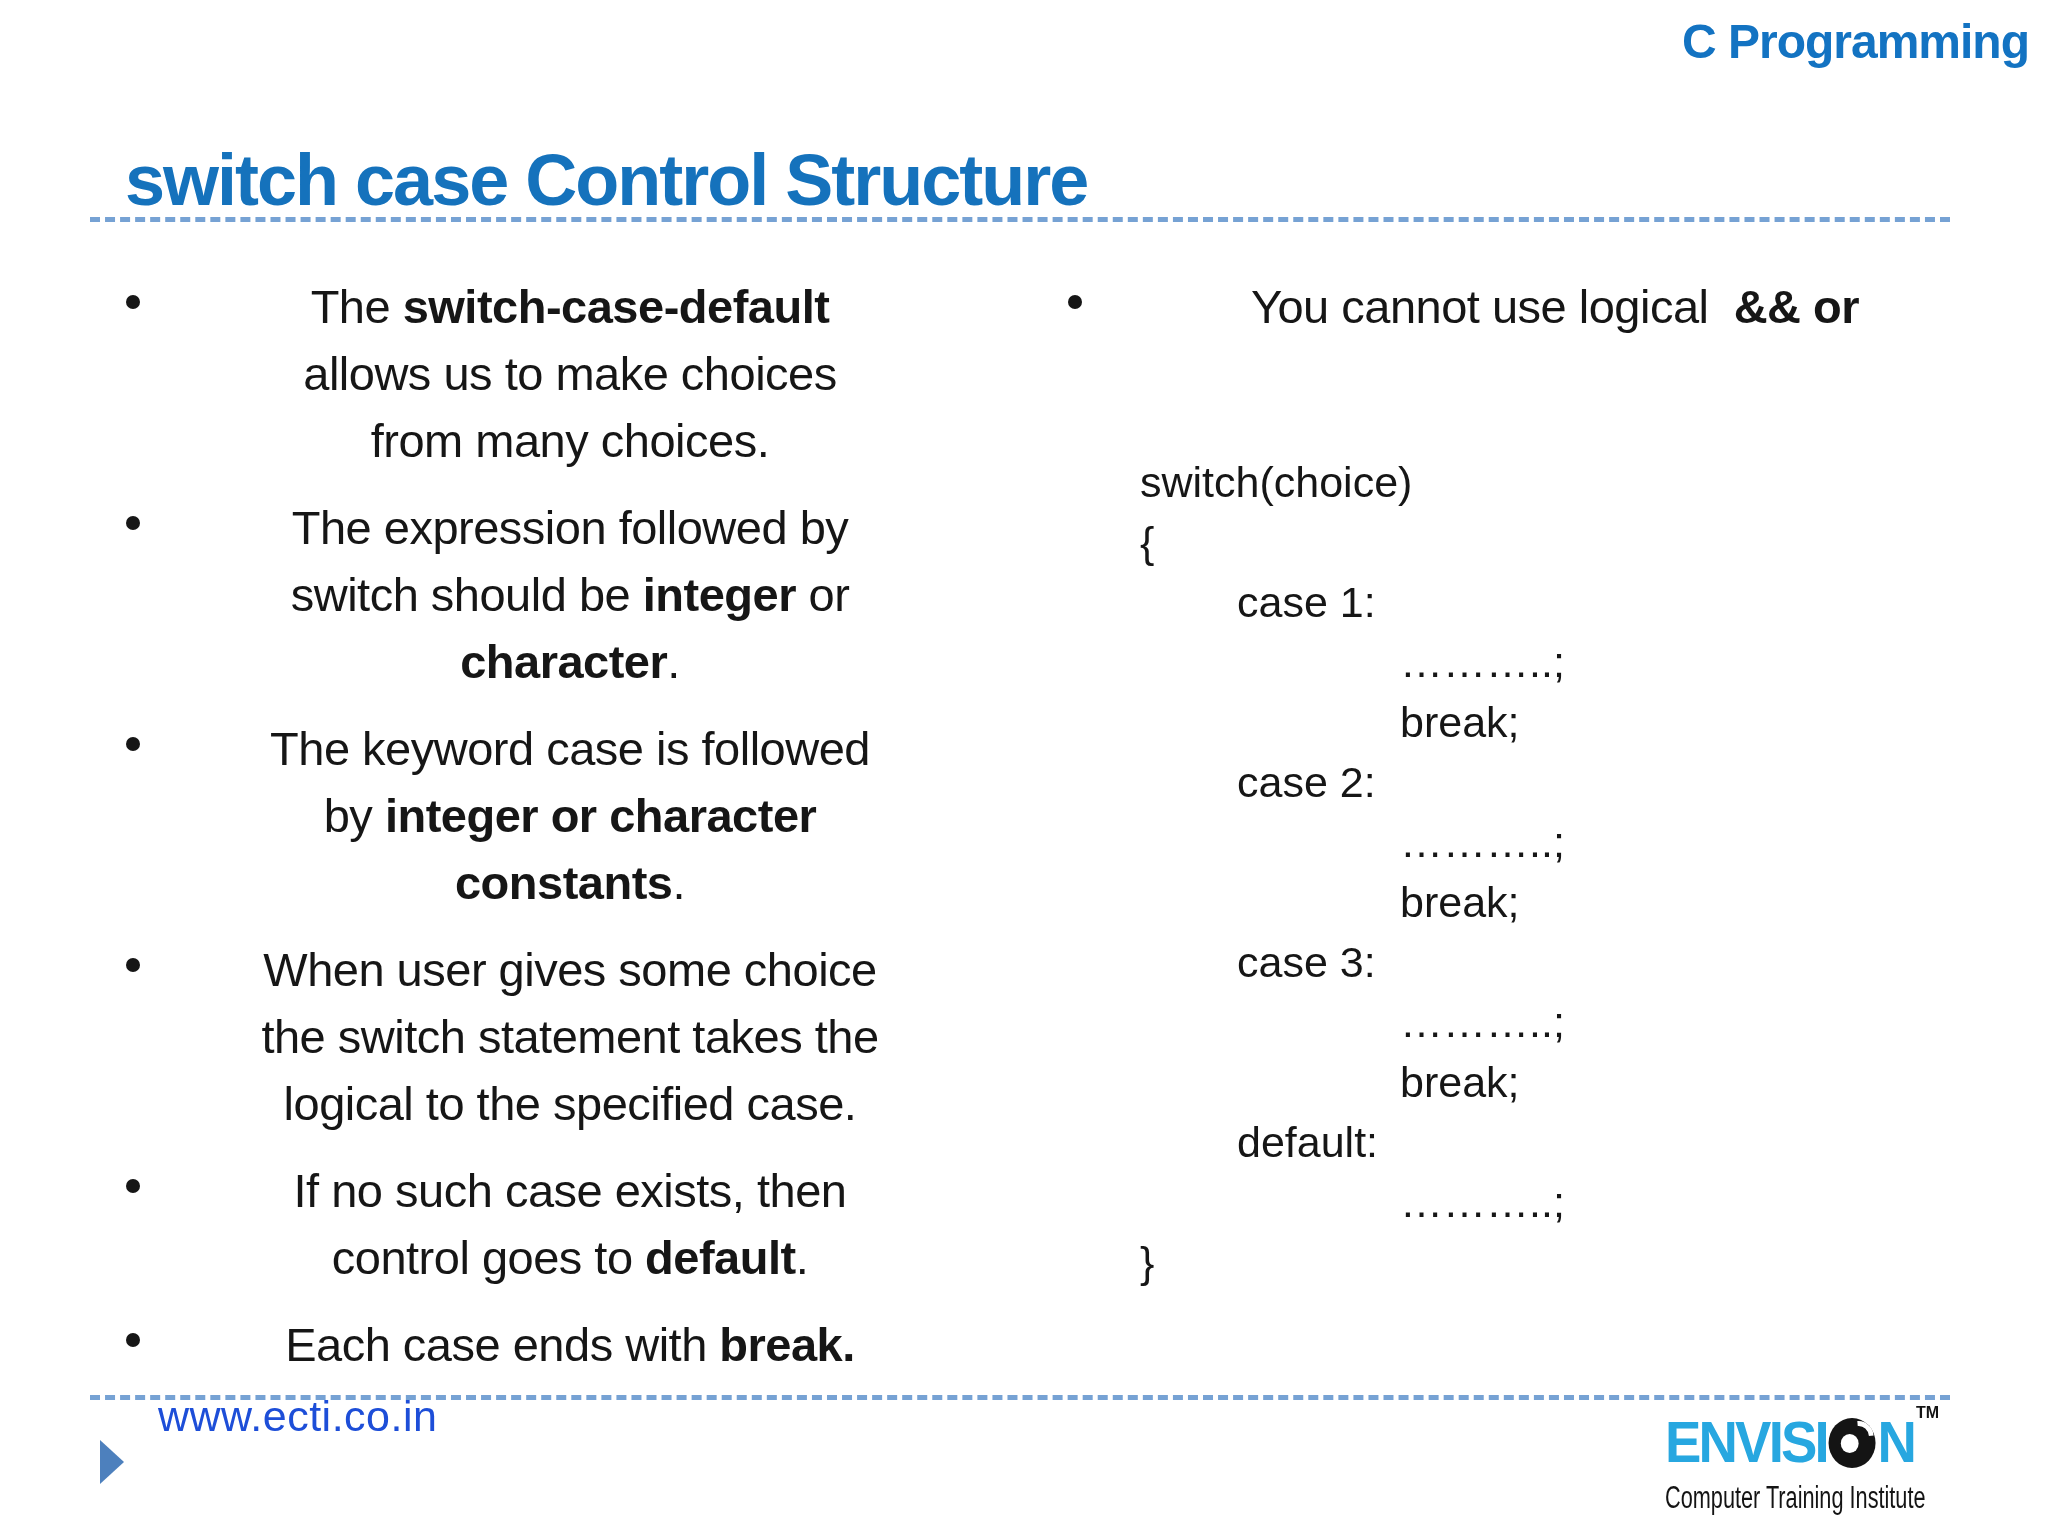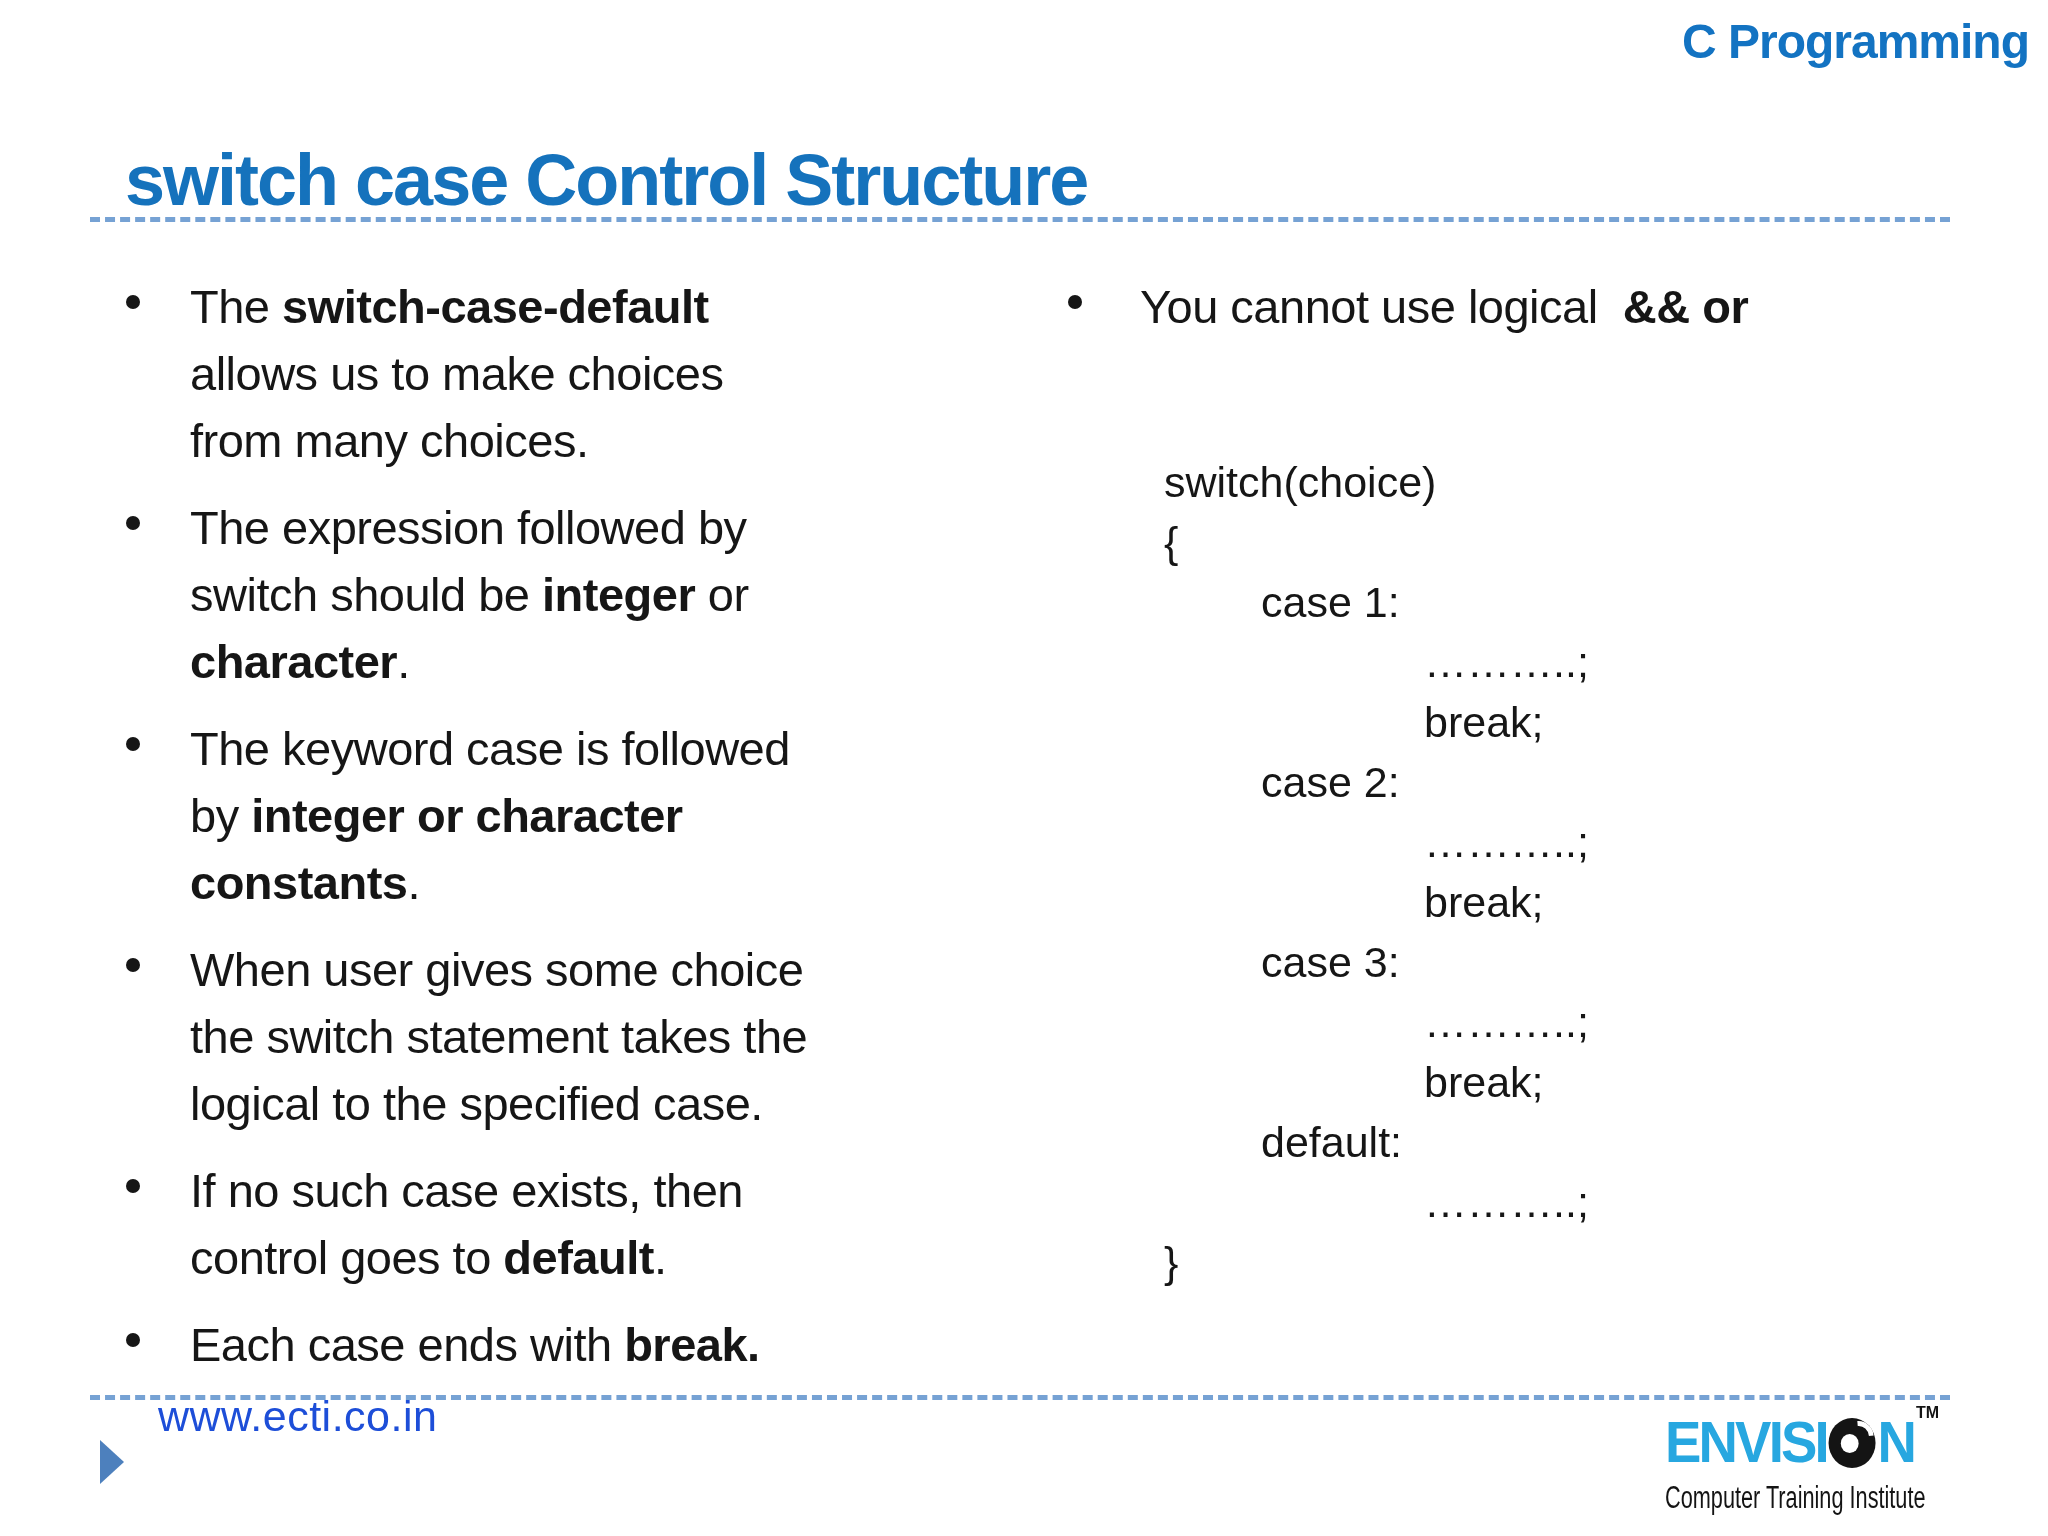--- a/index.html
+++ b/index.html
@@ -25,35 +25,35 @@
     position:absolute;left:90px;width:1860px;height:0;
     border-top:5px dashed #76a2d4;
   }
   .dash-top{top:217px;}
   .dash-bottom{top:1395px;}
 
   
   .bullet-col{position:absolute;color:#161616;font-size:47px;letter-spacing:-0.5px;}
   #left-bullets{left:190px;top:273px;width:760px;}
   #right-bullets{left:1140px;top:273px;width:830px;}
-  .bullet{position:relative;margin-bottom:20px;}
+  .bullet{position:relative;margin-bottom:20px;text-align:center;}
   .bullet .dot{
     position:absolute;left:-64px;top:22px;width:14px;height:14px;
     border-radius:50%;background:#161616;
   }
   #right-bullets .bullet .dot{left:-72px;}
   .bline{line-height:67px;white-space:pre;}
   .bline b{font-weight:700;}
 
   
   #code-block{
     position:absolute;left:1140px;top:452px;
     font-size:43px;color:#161616;
   }
-  .code-line{line-height:60px;white-space:pre;margin-left:24px;}
+  .code-line{line-height:60px;white-space:pre;}
   .ind0{padding-left:0;}
   .ind1{padding-left:97px;}
   .ind2{padding-left:260px;}
 
   
   .footer-arrow{
     position:absolute;left:100px;top:1440px;width:0;height:0;
     border-left:24px solid #4d80bd;
     border-top:22px solid transparent;
     border-bottom:22px solid transparent;

